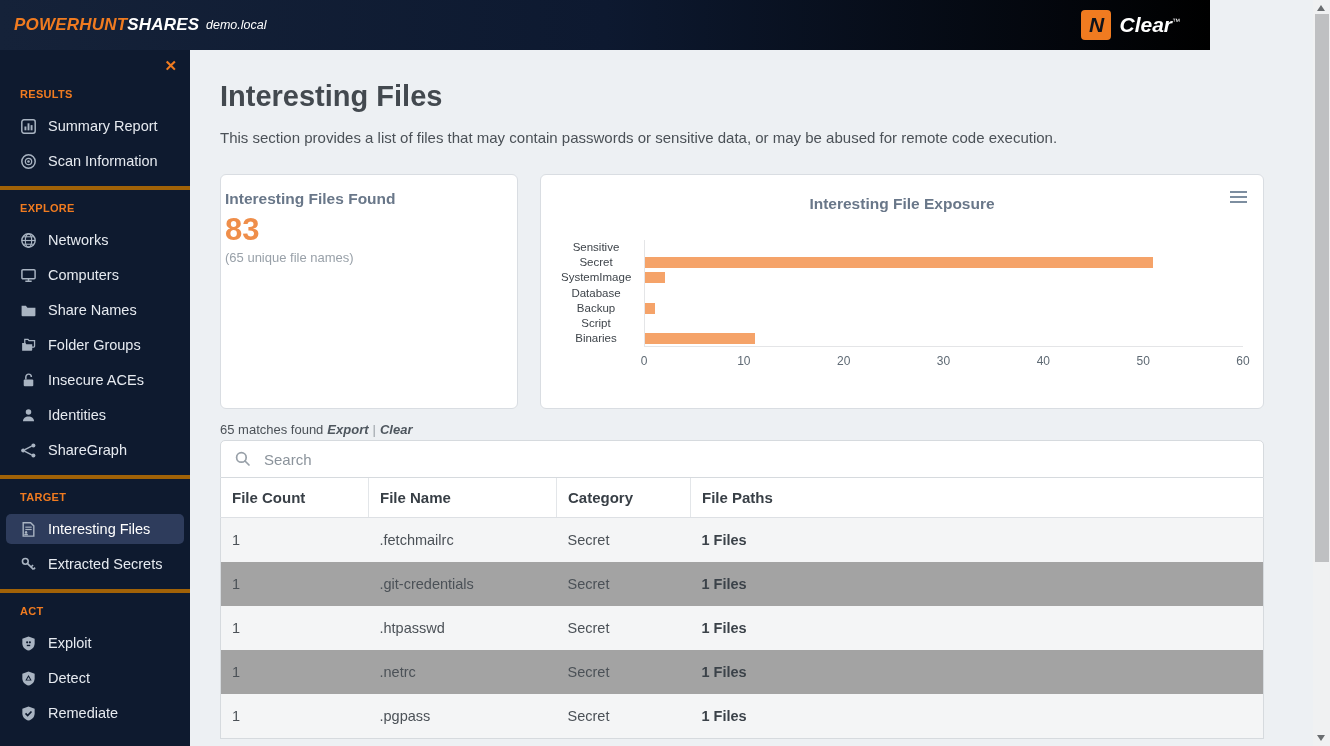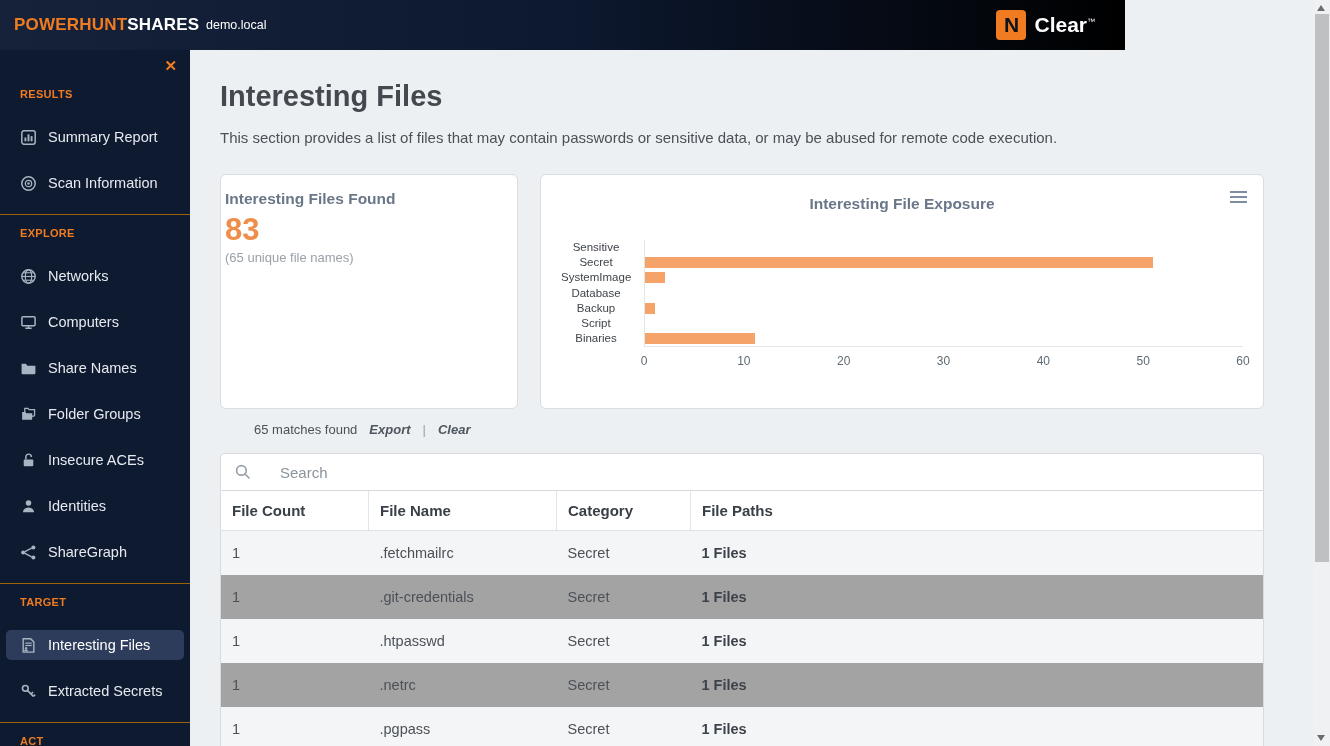--- a/index.html
+++ b/index.html
@@ -5,23 +5,23 @@
   * { box-sizing: border-box; }
   html, body {
     margin: 0; padding: 0;
     width: 1330px; height: 746px;
     overflow: hidden;
     font-family: "Liberation Sans", sans-serif;
     background: #edf0f3;
   }
   
   .topbar {
-    position: absolute; left: 0; top: 0; width: 1125px; height: 50px;
+    position: absolute; left: 0; top: 0; width: 1210px; height: 50px;
     background: linear-gradient(to right, #152239 0%, #0d1930 50%, #000 100%);
-    display: flex; align-items: center; z-index: 5;
+    display: flex; align-items: center; z-index: 5; font-style: italic;
   }
   .brand { width: 178px; padding-left: 14px; font-size: 17px; font-weight: bold; letter-spacing: .2px; white-space: nowrap; }
   .brand-orange { color: #f07b20; }
   .brand-white  { color: #ffffff; }
   .domain { margin-left: 28px; color: #ffffff; font-size: 12.5px; text-decoration: none; cursor: pointer; }
   .logo { margin-left: auto; margin-right: 30px; display: flex; align-items: center; gap: 8px; }
   .logo-mark {
     width: 30px; height: 30px; background: #f07b20; border-radius: 4px;
     display: flex; align-items: center; justify-content: center;
     color: #10131a; font-weight: bold; font-size: 21px;
@@ -29,25 +29,25 @@
   .logo-text { color: #fff; font-size: 21px; font-weight: bold; }
   .logo-text sup { font-size: 8px; font-weight: normal; }
   
   .sidebar {
     position: absolute; left: 0; top: 50px; width: 190px; height: 696px;
     background: #0e1a2f; z-index: 4;
   }
   .sidebar-close { position: absolute; top: 7px; right: 13px; color: #f07b20; font-size: 15px; font-weight: bold; cursor: pointer; }
   #sidebar-sections { padding-top: 30px; }
   .nav-section { padding-top: 4px; }
-  .nav-section + .nav-section { border-top: 1px solid #a16207; margin-top: 10px; padding-top: 8px; }
+  .nav-section + .nav-section { border-top: 4px solid #a16207; margin-top: 10px; padding-top: 8px; }
   .nav-title { color: #f07b20; font-weight: bold; font-size: 11px; padding: 4px 20px 6px; letter-spacing: .3px; }
   .nav-item {
     display: flex; align-items: center; gap: 11px;
-    padding: 6px 14px; margin: 16px 6px; border-radius: 5px;
+    padding: 6px 14px; margin: 5px 6px; border-radius: 5px;
     color: #e6eaf0; font-size: 14.5px; cursor: pointer; line-height: 18px;
   }
   .nav-item.active { background: #2e3c5c; color: #fff; }
   .nav-icon { width: 17px; height: 17px; color: #a9b4c2; display: flex; flex: 0 0 17px; }
   .nav-icon svg { width: 17px; height: 17px; }
   
   .scrollbar { position: absolute; right: 0; top: 0; width: 17px; height: 746px; background: #f0f1f2; z-index: 6; }
   .sb-arrow-up { position: absolute; top: 5px; left: 4px; width: 0; height: 0;
     border-left: 4.5px solid transparent; border-right: 4.5px solid transparent; border-bottom: 6px solid #6a6d70; }
   .sb-arrow-down { position: absolute; bottom: 5px; left: 4px; width: 0; height: 0;
@@ -73,27 +73,27 @@
   .chart-grid { display: flex; margin-top: 27px; }
   .chart-labels { width: 83px; }
   .chart-label { height: 15.2px; line-height: 15.2px; text-align: center; padding-right: 13px; font-size: 11.5px; color: #3e444a; }
   .chart-plot { flex: 1; border-left: 1px solid #e4e5e7; border-bottom: 1px solid #e4e5e7; }
   .bar-row { height: 15.2px; display: flex; align-items: center; }
   .bar { height: 11px; }
   .chart-ticks { display: flex; }
   .tick-spacer { width: 83px; }
   .ticks { flex: 1; position: relative; height: 24px; }
   .tick { position: absolute; top: 7px; transform: translateX(-50%); font-size: 12px; color: #5f6a74; }
-  .matches-bar { margin-top: 13px; font-size: 13px; color: #4b5157; display: flex; gap: 12px; align-items: center; margin-left: 34px; }
+  .matches-bar { margin-top: 13px; font-size: 13px; color: #4b5157; display: flex; gap: 4px; align-items: center; }
   .matches-link { font-weight: bold; font-style: italic; color: #4e565e; cursor: pointer; }
   .sep { color: #9aa1a8; }
   
   .search-box {
-    margin-top: 16px; background: #fff; border: 1px solid #d6dade; border-radius: 5px 5px 0 0;
-    height: 38px; display: flex; align-items: center; padding: 0 13px; gap: 26px;
+    margin-top: 3px; background: #fff; border: 1px solid #d6dade; border-radius: 5px 5px 0 0;
+    height: 38px; display: flex; align-items: center; padding: 0 13px; gap: 10px;
   }
   .search-box input { border: none; outline: none; font-size: 15px; color: #3c4248; flex: 1; font-family: inherit; background: transparent; }
   .search-box input::placeholder { color: #8b939b; }
   .data-table {
     width: 100%; border-collapse: collapse; table-layout: fixed;
     background: #a3a3a3; border: 1px solid #d6dade; border-top: none; font-size: 14.5px;
   }
   .data-table thead th {
     text-align: left; font-size: 15px; color: #383f46; padding: 11px 11px;
     border-bottom: 1px solid #dde0e4; border-right: 1px solid #e3e6e9; background: #fff; font-weight: bold;

